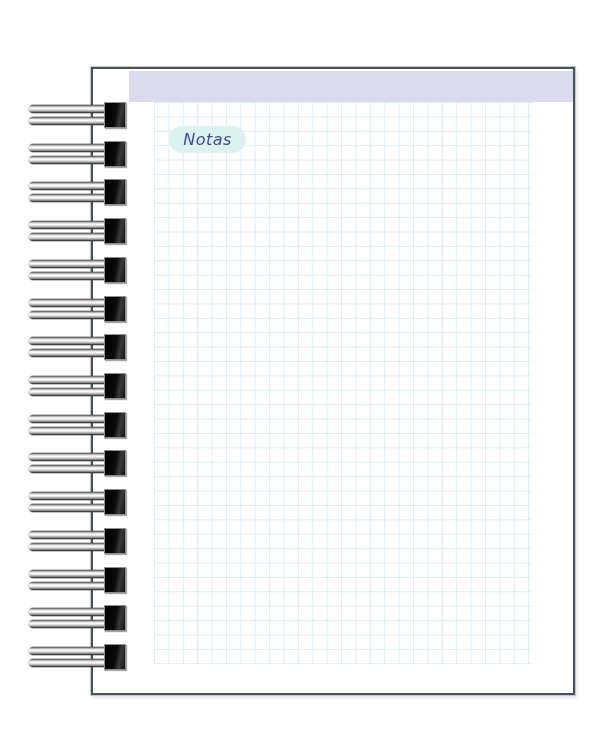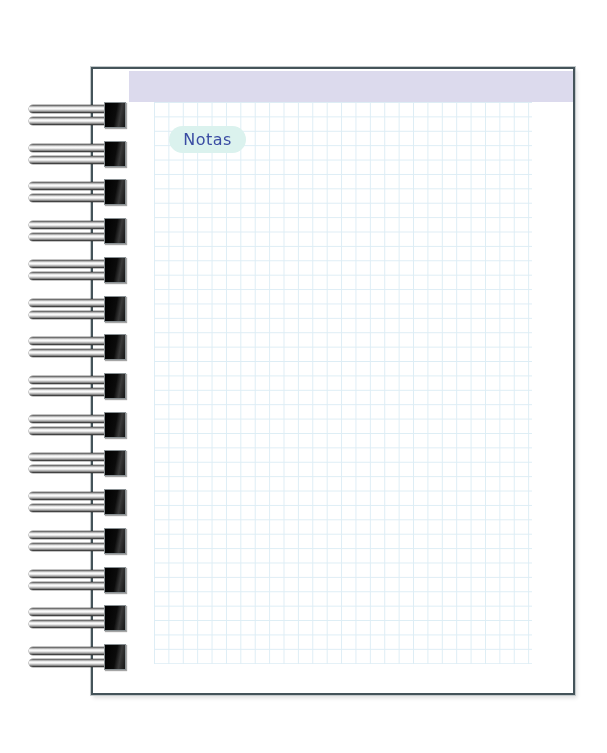--- a/index.html
+++ b/index.html
@@ -42,21 +42,21 @@
       linear-gradient(to right, var(--grid-line) 1px, transparent 1px),
       linear-gradient(to bottom, var(--grid-line) 1px, transparent 1px);
     background-size:14.4px 14.4px;
   }
   .label-pill{
     position:absolute;
     left:76px;top:57px;
     width:77px;height:27px;
     border-radius:13.5px;
     background:var(--label-pill-bg);
-    display:flex;align-items:center;justify-content:center;
+    display:flex;align-items:center;justify-content:center;font-style:italic;
   }
   .label-pill span{
     font-family:"DejaVu Sans", sans-serif;
     font-size:16px;
     letter-spacing:0.5px;
     color:var(--label-text);
   }
 
   
   .binding{position:absolute;left:0;top:0;width:130px;height:753px;pointer-events:none;}

